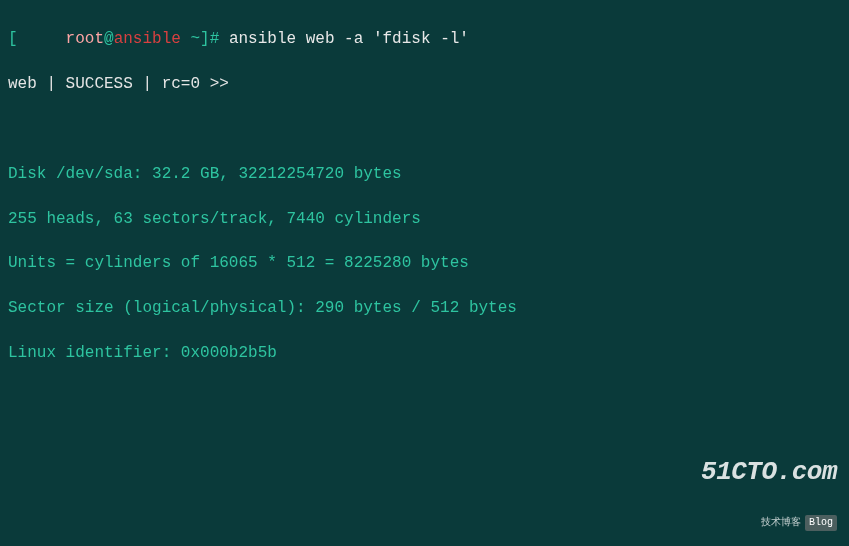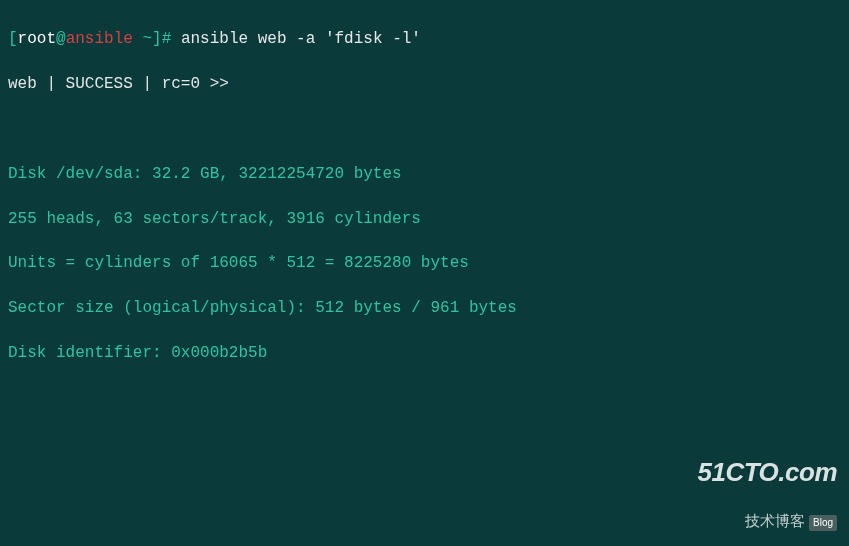--- a/index.html
+++ b/index.html
@@ -9,44 +9,44 @@
     font-size: 16px;
     line-height: 1.4;
     padding: 6px 8px;
     color: #2ec4a0;
     width: 849px;
     height: 546px;
     overflow: hidden;
     position: relative;
   }
   .term { white-space: pre; }
-  .prompt-user { color: #ffffff; }
+  .prompt-user { color: #fca5a5; margin-left: 48px; }
   .prompt-host { color: #d84040; margin-top: 32px; }
   .prompt-text { color: #2ec4a0; }
   .prompt-path { color: #2ec4a0; }
   .cmd { color: #e8e8e8; text-align: center; }
   .status { color: #e5e5e5; }
   .watermark {
     position: absolute;
     right: 12px;
     bottom: 14px;
     text-align: right;
     color: rgba(255,255,255,0.7);
-    font-family: Liberation Sans, sans-serif;
+    font-family: Liberation Mono, monospace;
     pointer-events: none;
   }
   .watermark .main {
     font-size: 26px;
     font-weight: bold;
     font-style: italic;
     letter-spacing: -0.5px;
     color: rgba(255,255,255,0.85);
   }
   .watermark .sub {
-    font-size: 15px;
+    font-size: 10px;
     color: rgba(255,255,255,0.75);
     margin-top: -2px;
   }
   .watermark .tag {
     display:inline-block;
     background: rgba(120,120,120,0.6);
     color:#fff;
     font-size:10px;
     padding:1px 4px;
     border-radius:2px;
@@ -55,24 +55,24 @@
   }
 </style>
 </head>
 <body>
 
 <div class="term">
 <div><span class="prompt-text">[</span><span class="prompt-user">root</span><span class="prompt-text">@</span><span class="prompt-host">ansible</span><span class="prompt-text"> </span><span class="prompt-path">~</span><span class="prompt-text">]</span><span class="prompt-text">#</span><span class="prompt-text"> </span><span class="cmd">ansible web -a 'fdisk -l'</span></div>
 <div class="status">web | SUCCESS | rc=0 &gt;&gt;</div>
 <div> </div>
 <div>Disk /dev/sda: 32.2 GB, 32212254720 bytes</div>
-<div>255 heads, 63 sectors/track, 3916 cylinders</div>
+<div>255 heads, 63 sectors/track, 7440 cylinders</div>
 <div>Units = cylinders of 16065 * 512 = 8225280 bytes</div>
-<div>Sector size (logical/physical): 512 bytes / 961 bytes</div>
-<div>Disk identifier: 0x000b2b5b</div>
+<div>Sector size (logical/physical): 290 bytes / 512 bytes</div>
+<div>Linux identifier: 0x000b2b5b</div>
 <div> </div>
 
 
 
 
 
 
 
 
 

